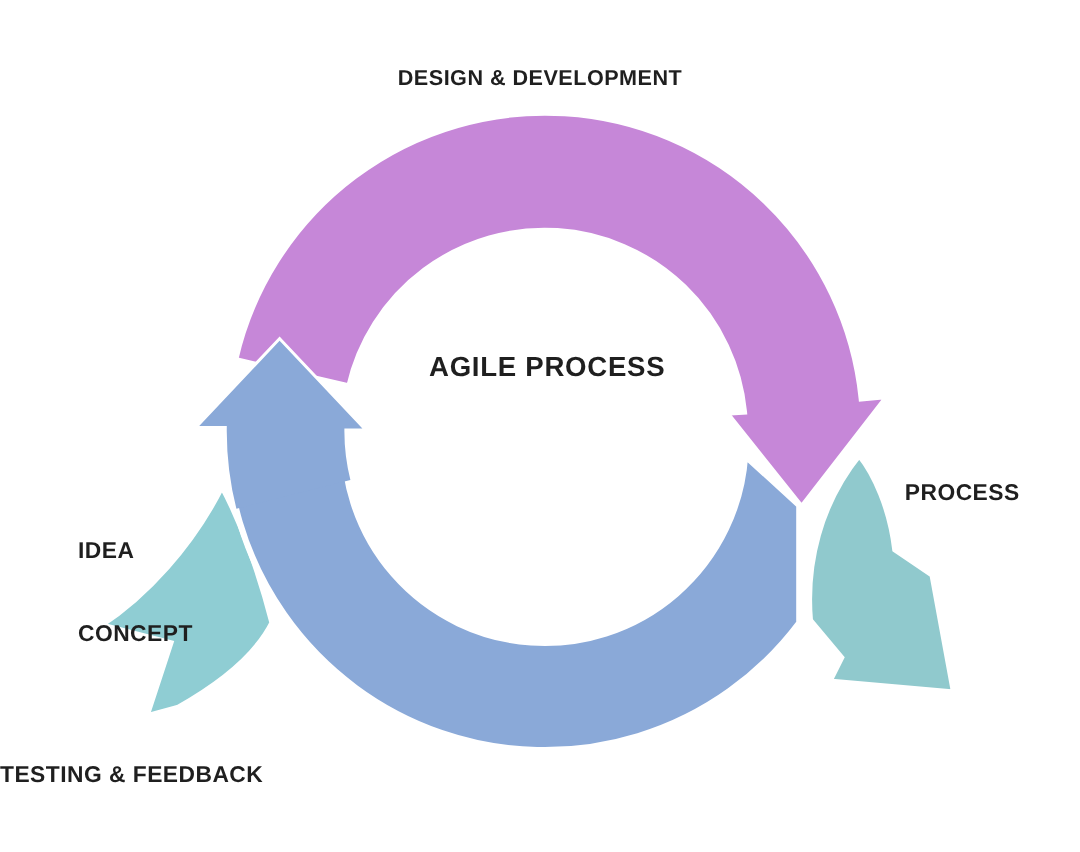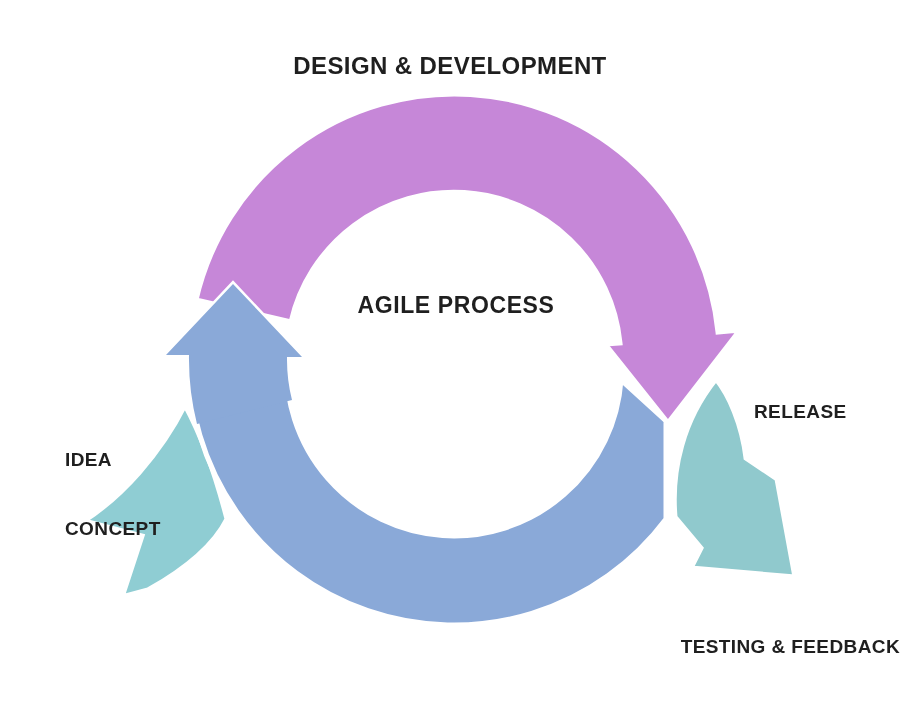--- a/index.html
+++ b/index.html
@@ -24,25 +24,25 @@
     position: absolute;
     font-weight: 700;
     color: #1f1f1f;
     letter-spacing: 0.4px;
     white-space: pre;
     line-height: 23px;
   }
   .lbl-top {
     left: 0; right: 0; top: 54px;
     text-align: center;
-    font-size: 24px;
+    font-size: 18px;
   }
   .lbl-bottom {
     left: 0; right: 0; top: 635px;
-    text-align: right;
+    text-align: left;
     font-size: 19px;
   }
   .lbl-left {
     left: 65px; top: 402px;
     font-size: 19px;
     text-align: left;
   }
   .lbl-right {
     left: 754px; top: 400px;
     font-size: 19px;
@@ -133,20 +133,20 @@
              Z" fill="#8aa9d8"></path>
   </svg>
 
   <div class="lbl lbl-top">DESIGN &amp; DEVELOPMENT</div>
 
   <div class="lbl lbl-left">
     <div>IDEA</div>
     <div>CONCEPT</div>
   </div>
 
-  <div class="lbl lbl-right">RELEASE</div>
+  <div class="lbl lbl-right">PROCESS</div>
 
   <div class="lbl lbl-bottom">TESTING &amp; FEEDBACK</div>
 
   <div class="center-text center-title">AGILE PROCESS</div>
 
 
 </div>
 
 </body></html>

